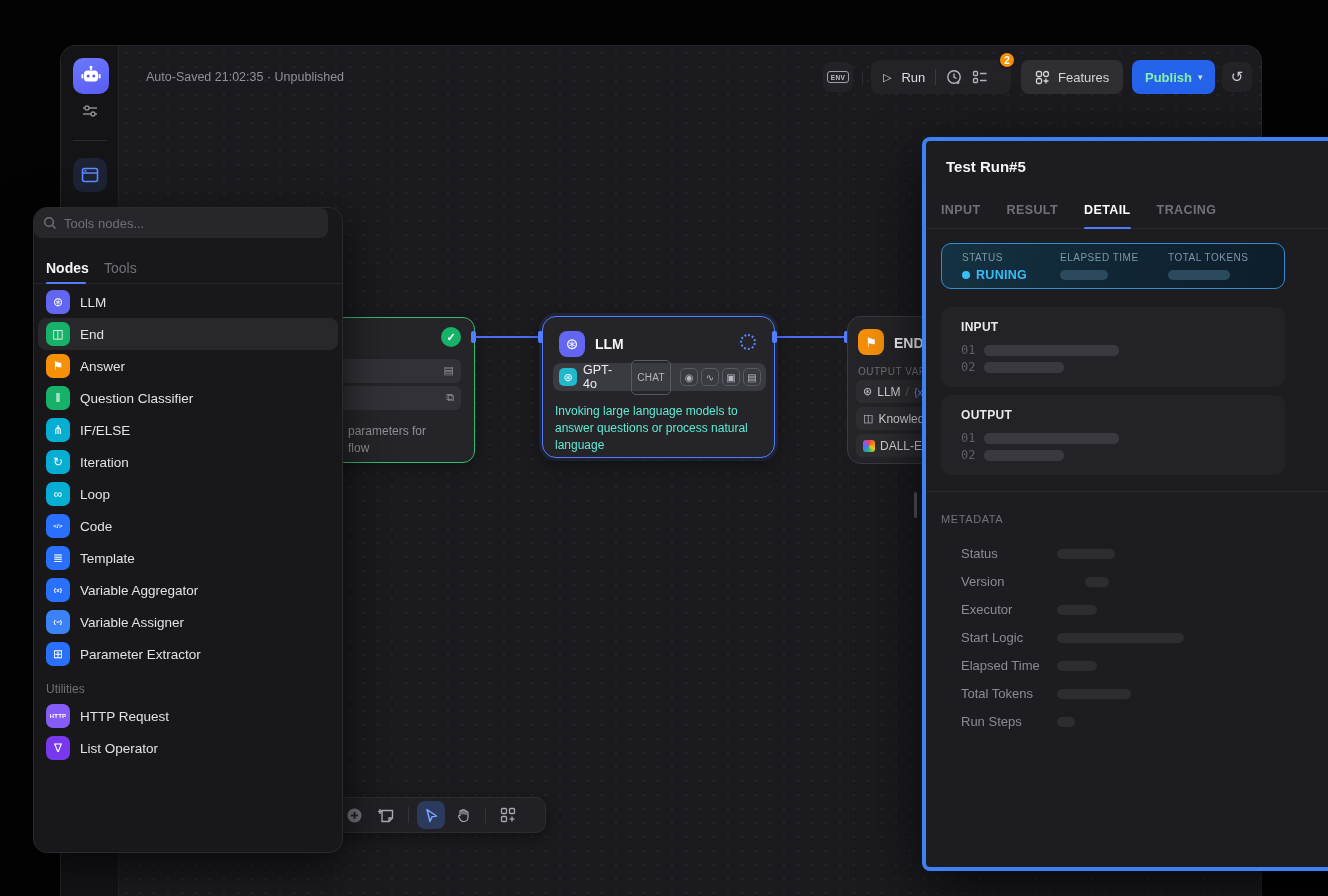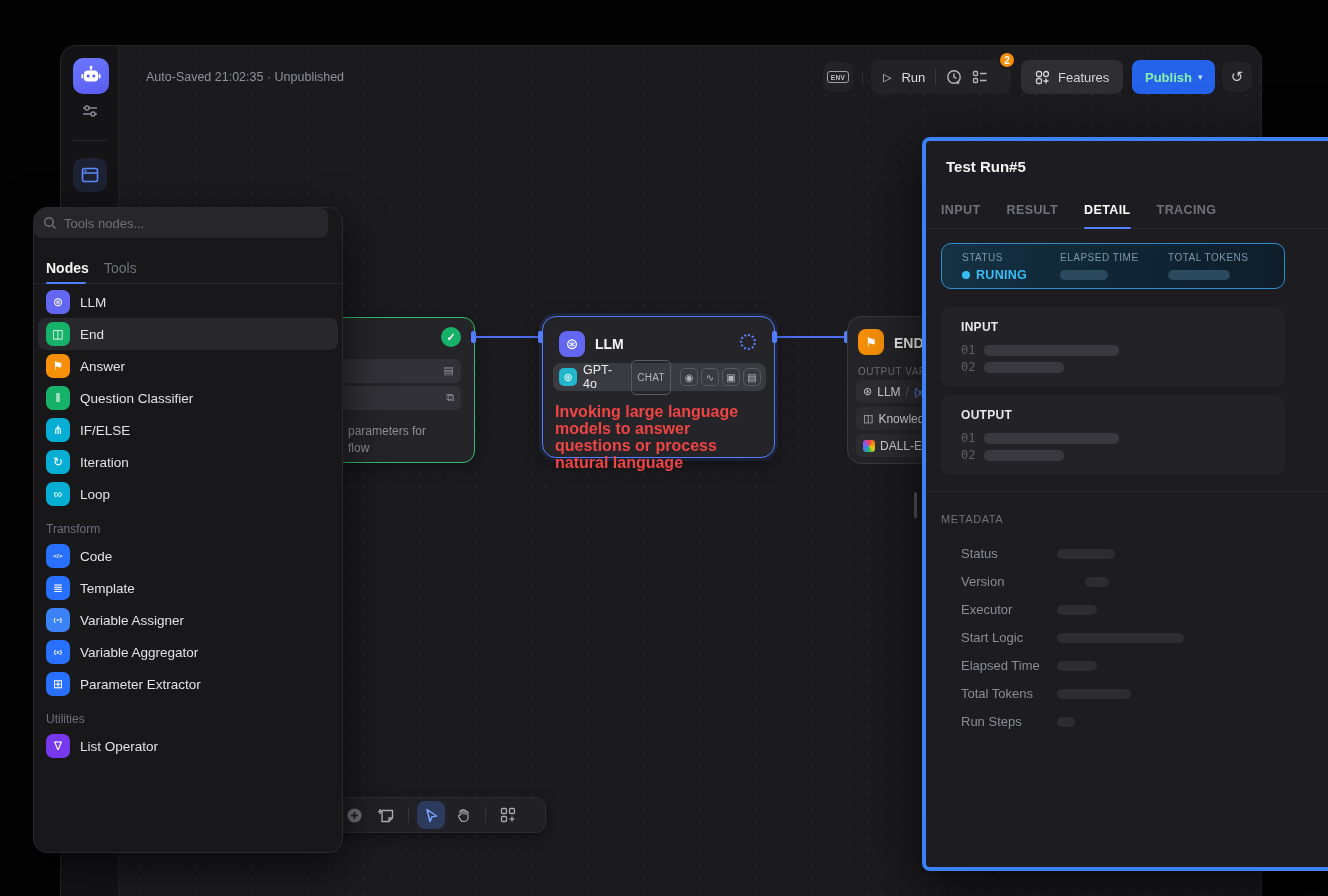--- a/index.html
+++ b/index.html
@@ -67,21 +67,21 @@
   #llm-spinner { left:197px; top:17px; width:16px; height:16px; border:2px dotted #5b86ff; border-radius:50%; }
   #model-row { left:10px; top:46px; width:213px; height:28px; background:#3a3a41; border-radius:8px;
                display:flex; align-items:center; padding:0 5px 0 6px; gap:6px; }
   #openai-ic { width:18px; height:18px; border-radius:5px; background:#21b8cd; color:#fff;
                font-size:11px; display:grid; place-items:center; flex:none; }
   #model-name { font-size:12.5px; color:#ececf0; }
   #chat-badge { margin-left:auto; border:1px solid #5a5a63; border-radius:5px; padding:11px 5px;
                 font-size:10px; color:#b5b5bd; letter-spacing:.3px; }
   .cap-chip { width:18px; height:18px; border:1px solid #5a5a63; border-radius:5px; color:#b5b5bd;
               font-size:10px; display:grid; place-items:center; margin-left:3px; flex:none; }
-  #llm-desc { left:12px; top:86px; width:210px; font-size:16px; line-height:17px; color:#ef4444;font-weight:bold; }
+  #llm-desc { left:12px; top:86px; width:210px; font-size:12px; line-height:17px; color:#5eead4; }
 
   #end-node { left:786px; top:270px; width:150px; height:148px; border:1px solid #3a3a40; }
   #end-ic { left:10px; top:12px; background:#f79009; font-size:13px; }
   #end-title { left:46px; top:18px; font-size:14px; font-weight:bold; color:#f4f4f5; }
   #end-section { left:10px; top:49px; font-size:10px; letter-spacing:.5px; color:#70707a; white-space:nowrap; }
   .end-row { left:8px; width:136px; height:23px; background:#2d2d32; border-radius:6px;
              display:flex; align-items:center; padding:0 7px; gap:5px; font-size:12px; color:#d4d4d8;
              white-space:nowrap; }
   .end-row .ic { font-size:11px; color:#c9c9d1; }
   .end-row .sep { color:#5f5f68; }
@@ -374,42 +374,45 @@
         <span class="nlbl">IF/ELSE</span>
       </div>
       <div class="node-item">
         <span class="nic" style="background: rgb(6, 174, 212);">↻</span>
         <span class="nlbl">Iteration</span>
       </div>
       <div class="node-item">
         <span class="nic" style="background: rgb(6, 174, 212);">∞</span>
         <span class="nlbl">Loop</span>
       </div>
-      <div class="group-label">Transform</div>
       <div class="node-item">
         <span class="nic txt" style="background: rgb(41, 112, 255);">&lt;/&gt;</span>
         <span class="nlbl">Code</span>
       </div>
       <div class="node-item">
         <span class="nic" style="background: rgb(41, 112, 255);">≣</span>
         <span class="nlbl">Template</span>
       </div>
       <div class="node-item">
+        <span class="nic txt" style="background: rgb(41, 112, 255);">{x}</span>
+        <span class="nlbl">Variable Aggregator</span>
+      </div>
+      <div class="node-item">
         <span class="nic txt" style="background: rgb(59, 130, 246);">{=}</span>
         <span class="nlbl">Variable Assigner</span>
       </div>
       <div class="node-item">
-        <span class="nic txt" style="background: rgb(41, 112, 255);">{x}</span>
-        <span class="nlbl">Variable Aggregator</span>
-      </div>
-      <div class="node-item">
         <span class="nic" style="background: rgb(41, 112, 255);">⊞</span>
         <span class="nlbl">Parameter Extractor</span>
       </div>
       <div class="group-label">Utilities</div>
+      <div class="node-item">
+        <span class="nic txt" style="background: rgb(135, 91, 247);">HTTP</span>
+        <span class="nlbl">HTTP Request</span>
+      </div>
       <div class="node-item">
         <span class="nic" style="background: rgb(120, 57, 238);">∇</span>
         <span class="nlbl">List Operator</span>
       </div>
     </div>
 </div>
 
 <div id="resize-handle" class="abs"></div>
 
 <div id="testrun" class="abs">

